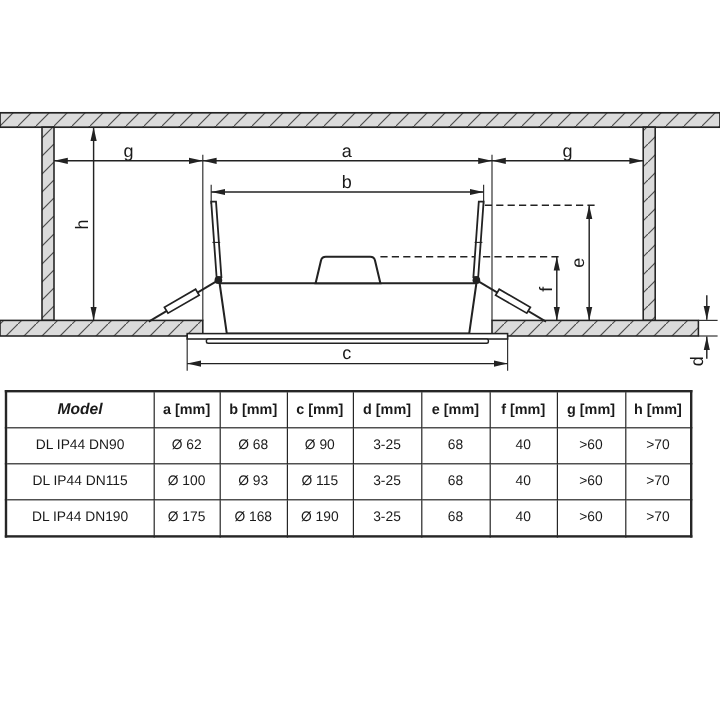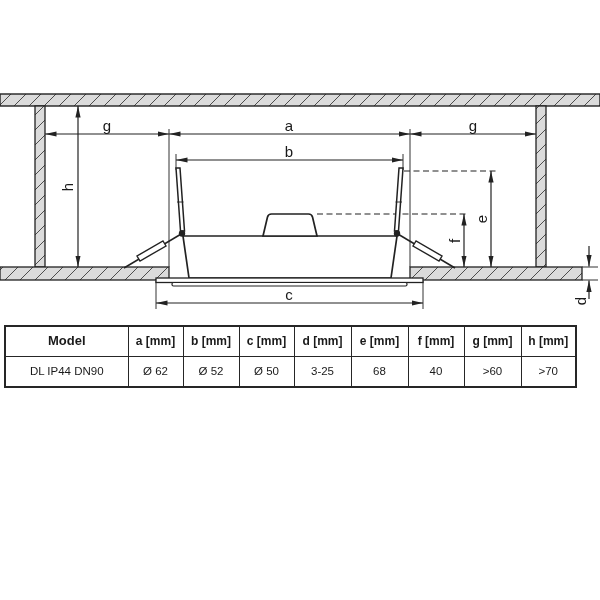--- a/index.html
+++ b/index.html
@@ -4,21 +4,21 @@
 <style>
   html,body{margin:0;padding:0;background:#ffffff;}
   body{width:600px;height:600px;position:relative;font-family:"Liberation Sans",sans-serif;color:#1a1a1a;overflow:hidden;}
   .canvas{position:absolute;inset:0;background:#fff;}
   svg{position:absolute;left:0;top:0;}
   svg text{font-family:"Liberation Sans",sans-serif;font-size:15px;fill:#1a1a1a;}
   table.dim{position:absolute;left:4px;top:325px;width:571px;border-collapse:collapse;table-layout:fixed;background:#fff;}
   table.dim th,table.dim td{border:1.6px solid #262626;text-align:center;vertical-align:middle;padding:0;height:29px;font-size:11.5px;line-height:1.1;white-space:nowrap;}
   table.dim{border:2.2px solid #262626;}
   table.dim th{font-weight:bold;font-size:12px;}
-  table.dim th.model{font-size:13px;}
+  table.dim th.model{font-size:13px;font-style:italic;}
 </style>
 </head>
 <body>
 
 <div class="canvas">
 
 <svg width="600" height="320" viewBox="0 0 600 320">
   <defs>
     <pattern id="hatch" width="15" height="15" patternUnits="userSpaceOnUse">
       <rect width="15" height="15" fill="#dbdbdb"></rect>
@@ -109,22 +109,44 @@
       <th>e [mm]</th>
       <th>f [mm]</th>
       <th>g [mm]</th>
       <th>h [mm]</th>
     </tr>
   </thead>
   <tbody>
     <tr>
       <td>DL IP44 DN90</td>
       <td>Ø 62</td>
-      <td>Ø 52</td>
-      <td>Ø 50</td>
+      <td>Ø 68</td>
+      <td>Ø 90</td>
+      <td>3-25</td>
+      <td>68</td>
+      <td>40</td>
+      <td>&gt;60</td>
+      <td>&gt;70</td>
+    </tr>
+    <tr>
+      <td>DL IP44 DN115</td>
+      <td>Ø 100</td>
+      <td>Ø 93</td>
+      <td>Ø 115</td>
+      <td>3-25</td>
+      <td>68</td>
+      <td>40</td>
+      <td>&gt;60</td>
+      <td>&gt;70</td>
+    </tr>
+    <tr>
+      <td>DL IP44 DN190</td>
+      <td>Ø 175</td>
+      <td>Ø 168</td>
+      <td>Ø 190</td>
       <td>3-25</td>
       <td>68</td>
       <td>40</td>
       <td>&gt;60</td>
       <td>&gt;70</td>
     </tr>
   </tbody>
 </table>
 
 </div>

